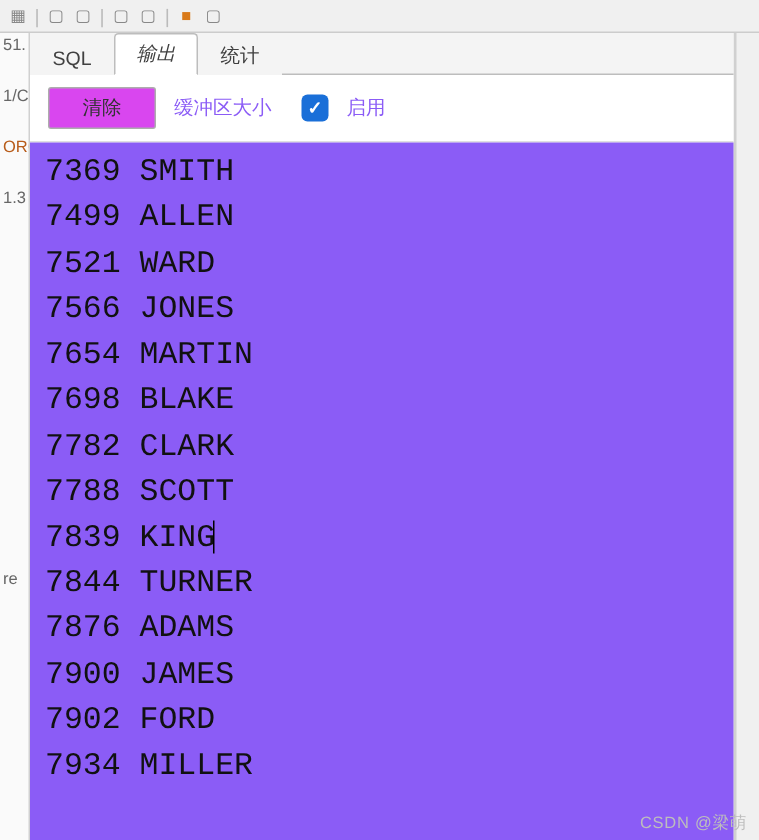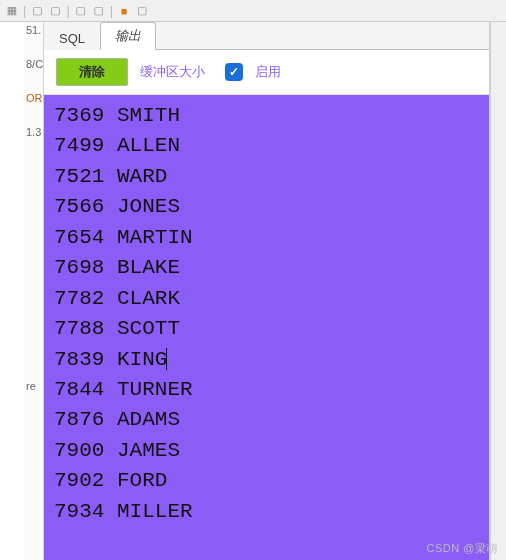--- a/index.html
+++ b/index.html
@@ -35,21 +35,20 @@
       display: inline-flex;
       align-items: center;
       justify-content: center;
       font-size: 11px;
       color: #888;
     }
     .top-toolbar .tb-ico.orange { color: #d97a1a; }
     .main-area {
       display: flex;
       height: calc(100% - 22px);
-      padding-left: 24px;
     }
     .left-gutter {
       width: 20px;
       background: #fafafa;
       border-right: 1px solid #d0d0d0;
       font-size: 11px;
       color: #666;
       position: relative;
       padding-top: 2px;
     }
@@ -97,26 +96,25 @@
       display: flex;
       align-items: center;
       padding: 8px 12px;
       gap: 12px;
       border-bottom: 1px solid #e0e0e0;
       background: #fff;
     }
     .btn-clear {
       padding: 4px 22px;
       border: 1px solid #adadad;
-      background: #84cc16;
+      background: #d946ef;
       border-radius: 2px;
       cursor: pointer;
       font-size: 13px;
       color: #333;
-      font-weight: bold;
     }
     .lbl { color: #8b5cf6; font-size: 13px; }
     .spinwrap {
       display: flex;
       align-items: stretch;
       border: 1px solid #adadad;
       height: 24px;
       background: #fff;
     }
     .spinwrap input {
@@ -204,31 +202,32 @@
   <span class="tb-ico">▢</span>
   <span class="tb-ico">▢</span>
   <span class="tb-sep">|</span>
   <span class="tb-ico orange">■</span>
   <span class="tb-ico">▢</span>
 </div>
 
 <div class="main-area">
   <div class="left-gutter">
     <div class="gline">51.</div>
-    <div class="gline">8/C</div>
+    <div class="gline">1/C</div>
     <div class="gline orc">ORC</div>
     <div class="gline">1.3</div>
     <div class="gline" style="height:220px"></div>
     <div class="gline">re</div>
   </div>
 
   <div class="content">
     <div class="tabs">
       <div class="tab">SQL</div>
       <div class="tab active">输出</div>
+      <div class="tab">统计</div>
     </div>
 
     <div class="controls">
       <button class="btn-clear">清除</button>
       <span class="lbl">缓冲区大小</span>
       <span class="chk">✓</span>
       <span class="lbl">启用</span>
     </div>
 
     <div class="output" id="output"><span class="row">7369 SMITH</span><span class="row">7499 ALLEN</span><span class="row">7521 WARD</span><span class="row">7566 JONES</span><span class="row">7654 MARTIN</span><span class="row">7698 BLAKE</span><span class="row">7782 CLARK</span><span class="row">7788 SCOTT</span><span class="row">7839 KING<span class="caret"></span></span><span class="row">7844 TURNER</span><span class="row">7876 ADAMS</span><span class="row">7900 JAMES</span><span class="row">7902 FORD</span><span class="row">7934 MILLER</span></div>

